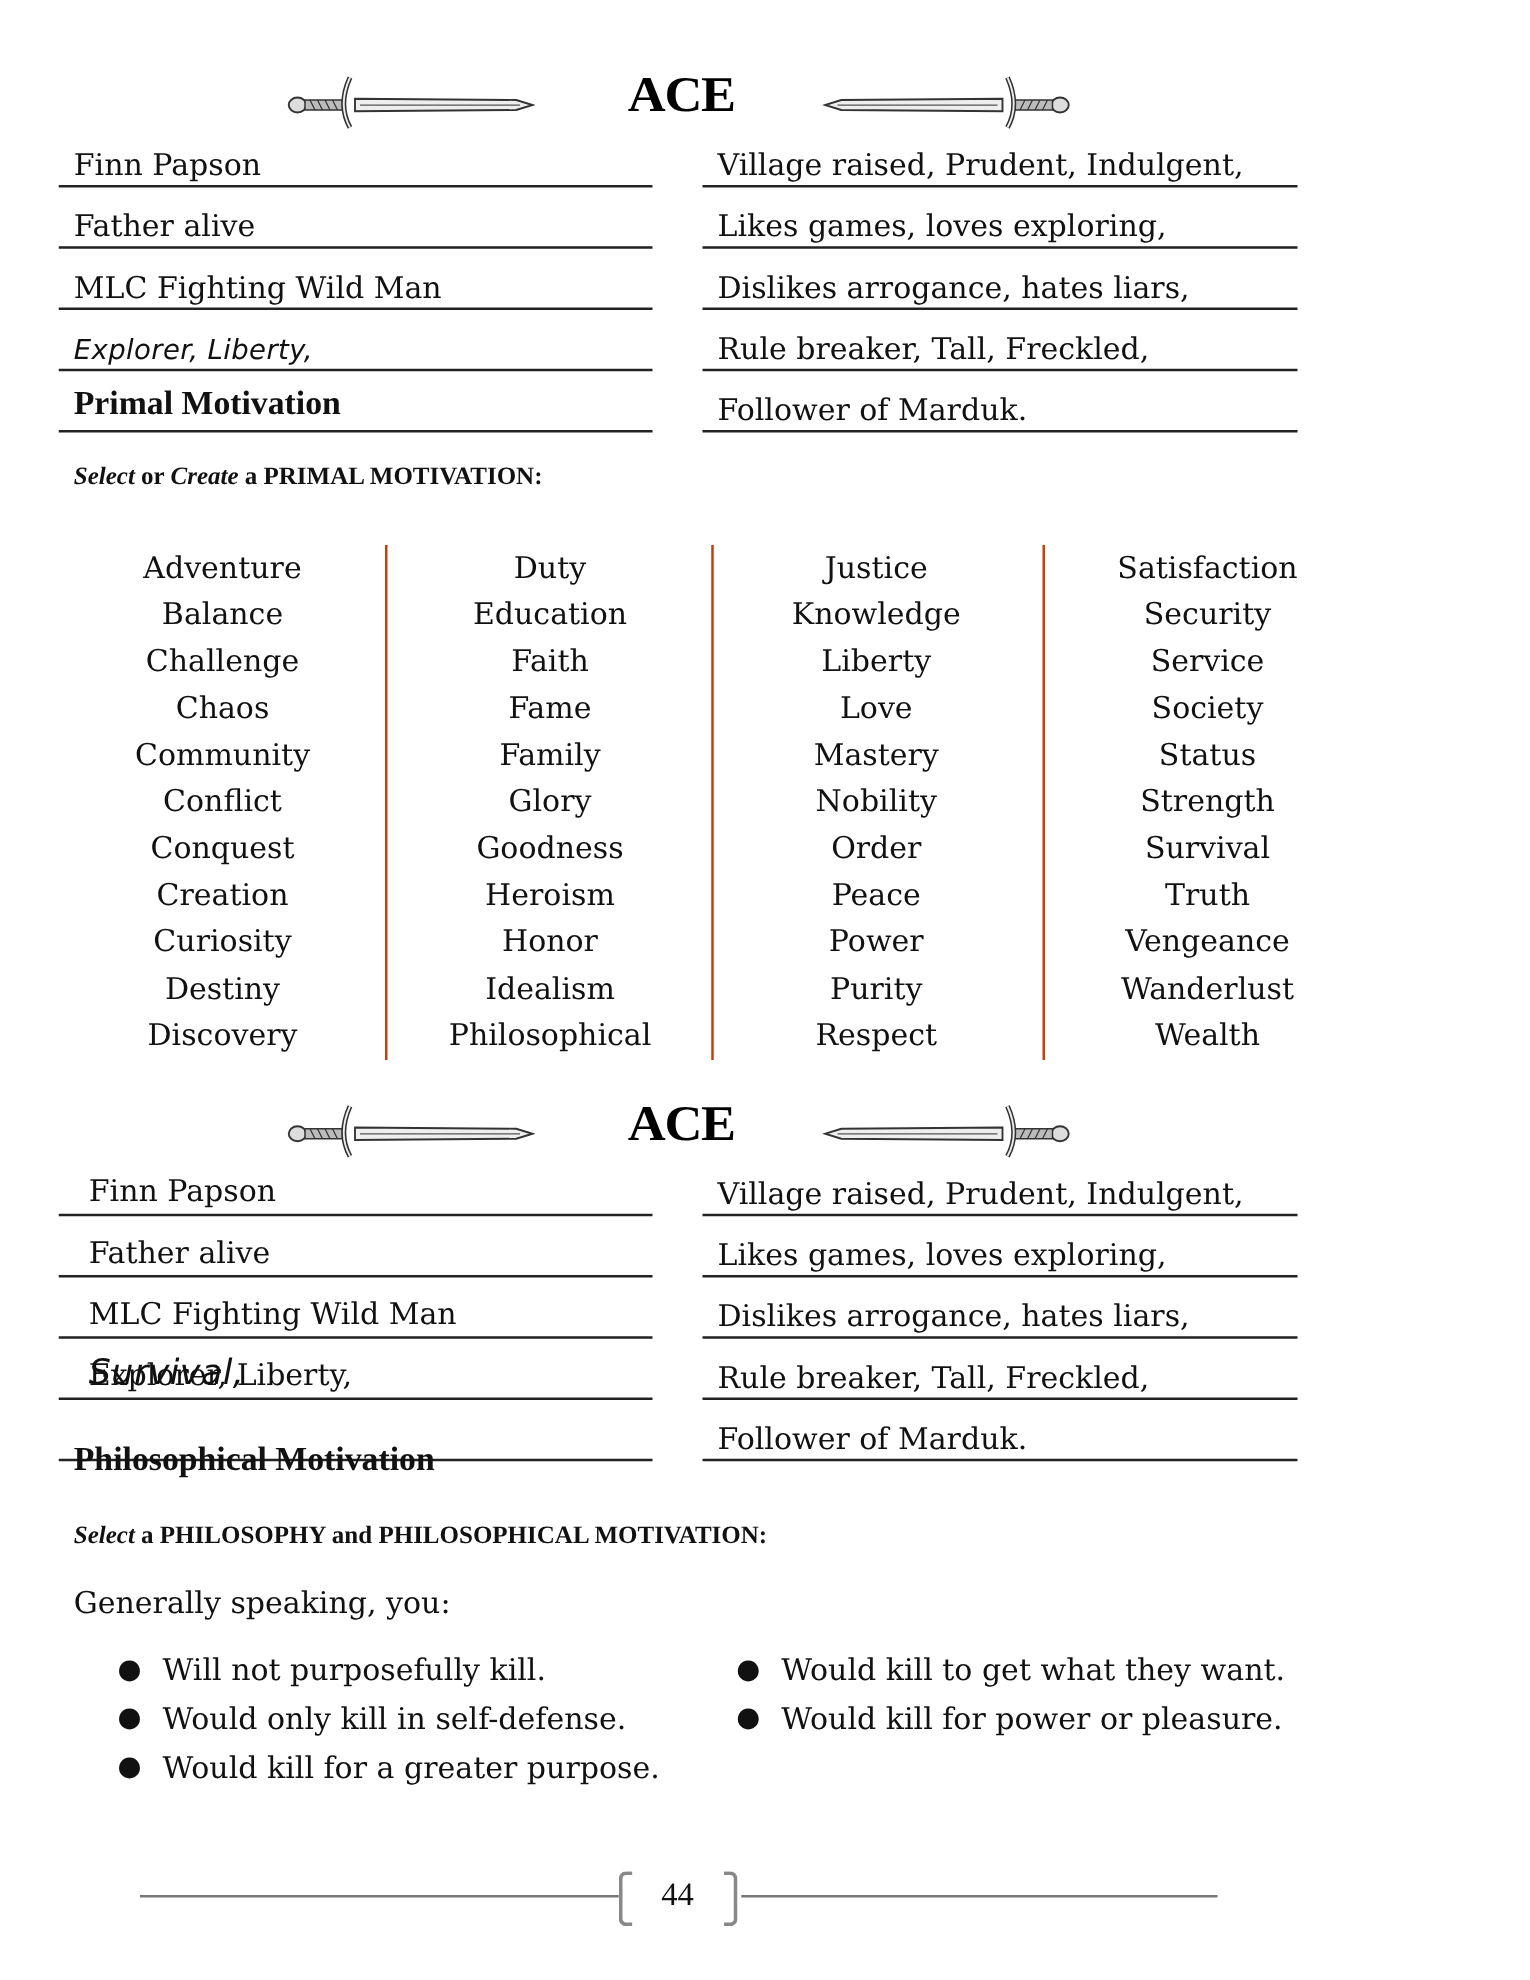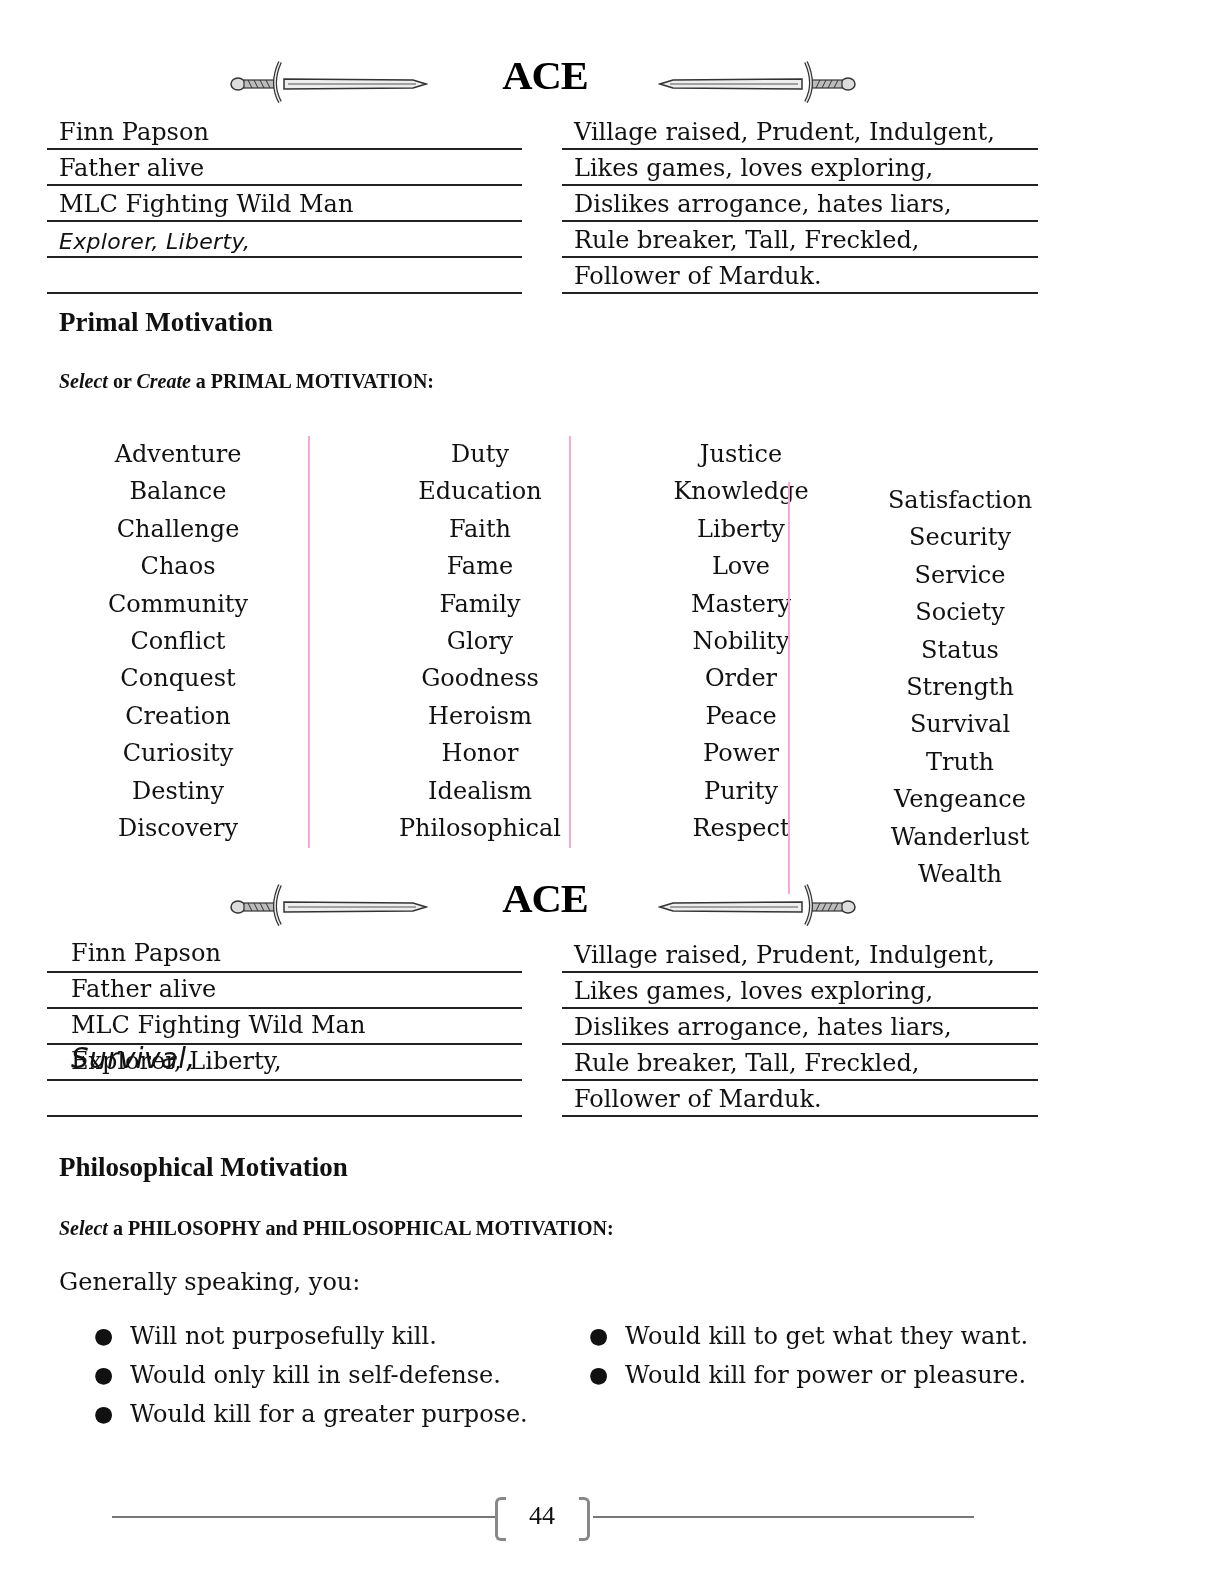--- a/index.html
+++ b/index.html
@@ -12,29 +12,29 @@
   .sword.left { left: 8px; }
   .sword.right { left: 438px; }
   .ace { position: absolute; left: 270px; width: 110px; top: 0; text-align: center;
          font-family: "Liberation Serif", serif; font-weight: bold; font-size: 40px;
          letter-spacing: -1px; color: #000; transform: scaleX(1.05); }
   .col { position: absolute; }
   .col.l { left: 47px; width: 475px; }
   .col.r { left: 562px; width: 476px; }
   .line { height: 34px; border-bottom: 2px solid #222; margin-bottom: 0; position: relative; }
   .line span { position: absolute; left: 12px; bottom: 2px; font-size: 24px; white-space: nowrap; }
-  .line + .line { margin-top: 0; }
+  .line + .line { margin-top: 13px; }
 
   .h2 { position: absolute; left: 59px; font-family: "Liberation Serif", serif; font-weight: bold; font-size: 27px; }
   .h3 { position: absolute; left: 59px; font-family: "Liberation Serif", serif; font-weight: bold; font-size: 20px; }
   .h3 i { font-style: italic; }
 
   .grid { position: absolute; top: 436px; left: 48px; width: 1042px; height: 412px; }
   .gcol { position: absolute; top: 0; width: 260px; height: 412px; }
-  .gcol.div { border-left: 2px solid #f9a8d4; padding-left: 40px; }
+  .gcol.div { border-left: 2px solid #c2410c; }
   .gcol .item { height: 37.4px; line-height: 37.4px; text-align: center; font-size: 24px; }
 
   .para { position: absolute; left: 59px; top: 1268px; font-size: 24px; }
   .bullets { position: absolute; top: 1318px; }
   .bullets .b { height: 39px; line-height: 36px; font-size: 24px; position: relative; padding-left: 36px; white-space: nowrap; }
   .bullets .b .dot { position: absolute; left: 0; top: 0; font-size: 22px; }
 
   .footer { position: absolute; top: 1495px; left: 112px; width: 862px; height: 44px; }
   .footer .rule { position: absolute; top: 21px; height: 2px; background: #777; }
   .footer .num { position: absolute; left: 385px; width: 90px; top: 6px; text-align: center; font-family: "Liberation Serif", serif; font-size: 26px; }
@@ -138,21 +138,21 @@
       <div class="item">Liberty</div>
       <div class="item">Love</div>
       <div class="item">Mastery</div>
       <div class="item">Nobility</div>
       <div class="item">Order</div>
       <div class="item">Peace</div>
       <div class="item">Power</div>
       <div class="item">Purity</div>
       <div class="item">Respect</div>
     </div>
-  <div class="gcol serif div" style="left:740px;margin-top:46px;">
+  <div class="gcol serif div" style="left:786px;">
       <div class="item">Satisfaction</div>
       <div class="item">Security</div>
       <div class="item">Service</div>
       <div class="item">Society</div>
       <div class="item">Status</div>
       <div class="item">Strength</div>
       <div class="item">Survival</div>
       <div class="item">Truth</div>
       <div class="item">Vengeance</div>
       <div class="item">Wanderlust</div>

